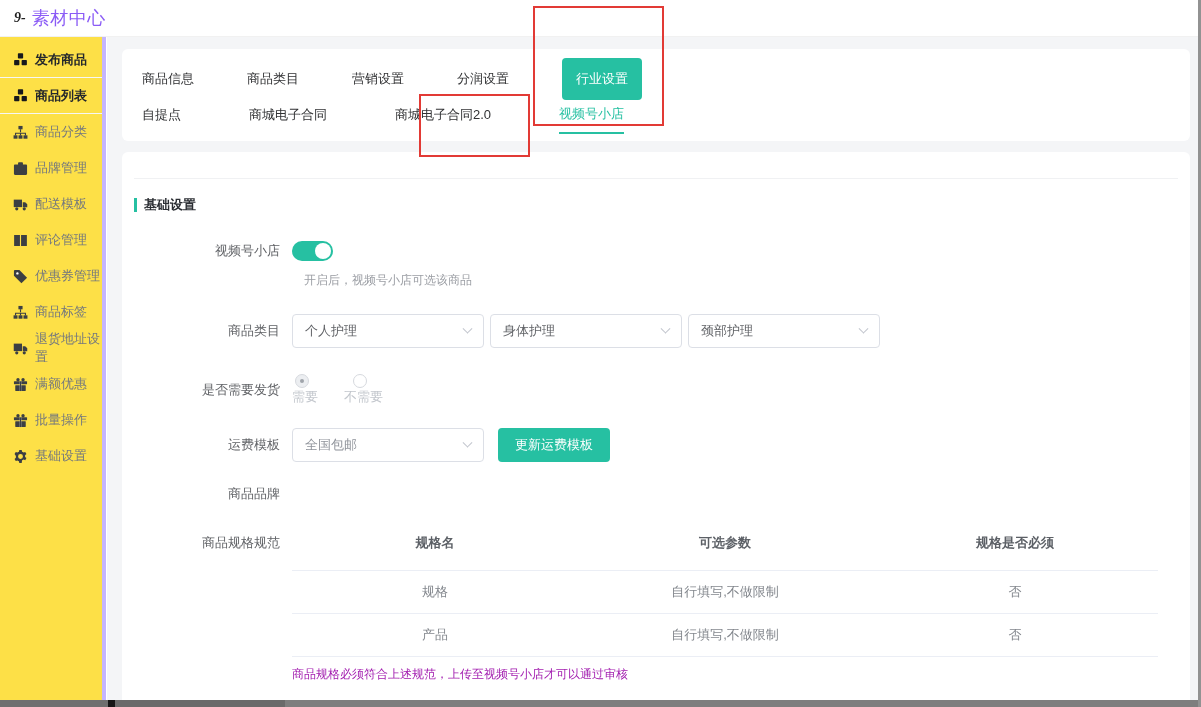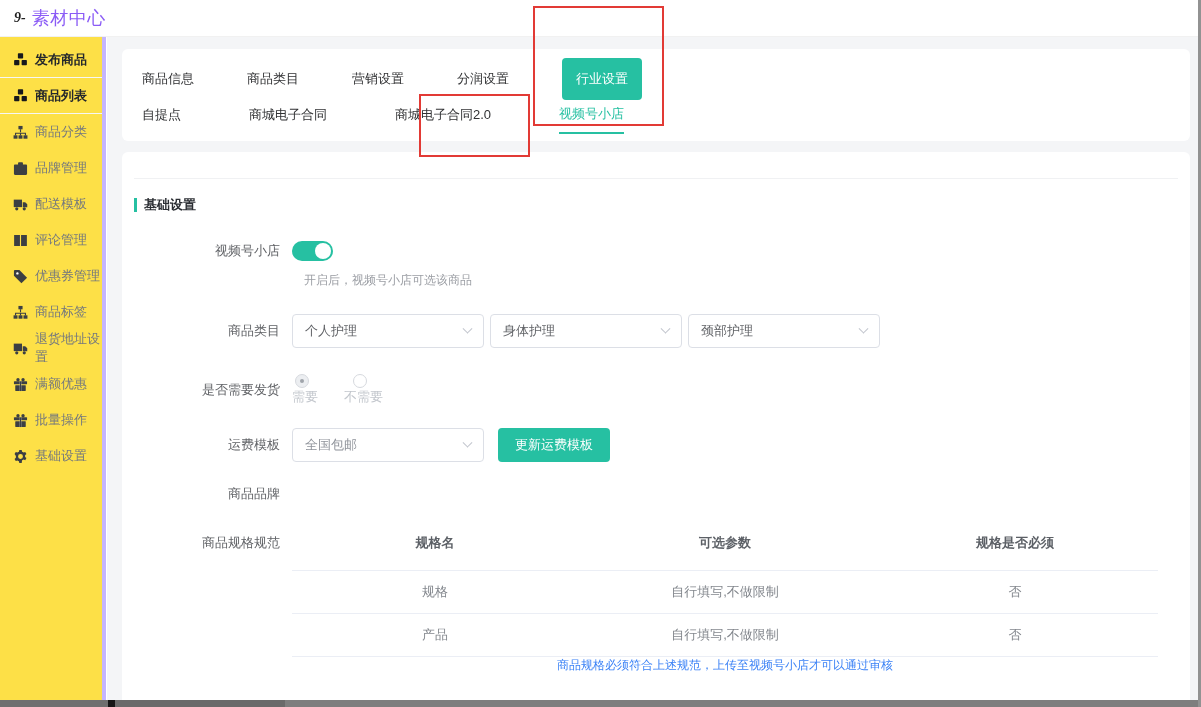--- a/index.html
+++ b/index.html
@@ -78,21 +78,21 @@
 
   .row-brand { margin-top:23px; }
   .text-input { width:174px; height:34px; border:1px solid #dcdfe6; border-radius:4px; padding:0 12px;
                 color:#606266; font-size:13px; font-family:inherit; background:#fff; }
 
   .row-spec { margin-top:23px; align-items:flex-start; }
   .spec-wrap { flex:1; margin-right:32px; }
   .spec-table { width:100%; border-collapse:collapse; }
   .spec-table th { font-weight:bold; color:#5c6066; padding:8px 0 18px; text-align:center; font-size:13px; }
   .spec-table td { color:#83878d; text-align:center; padding:12px 0; border-top:1px solid #ebeef5; font-size:13px; }
-  .spec-note { border-top:1px solid #ebeef5; padding-top:0; margin-top:0; color:#3b82f6; font-size:12px;text-align:center; }
+  .spec-note { border-top:1px solid #ebeef5; padding-top:9px; margin-top:0; color:#a21caf; font-size:12px; }
 
   
   .anno { position:absolute; border:2px solid #e23a35; z-index:5; pointer-events:none; }
   .anno-industry { left:533px; top:6px; width:131px; height:120px; }
   .anno-video { left:419px; top:94px; width:111px; height:63px; }
 
   
   .bottom-bar { position:absolute; left:0; bottom:0; width:100%; height:7px; z-index:6;
     background:linear-gradient(to right,#6f6f6f 0,#6f6f6f 108px,#161616 108px,#161616 115px,#6a6a6a 115px,#6a6a6a 285px,#7e7e7e 285px,#7e7e7e 100%); }
   .right-edge { position:absolute; right:0; top:0; width:3px; height:100%; background:#929292; z-index:6; }

